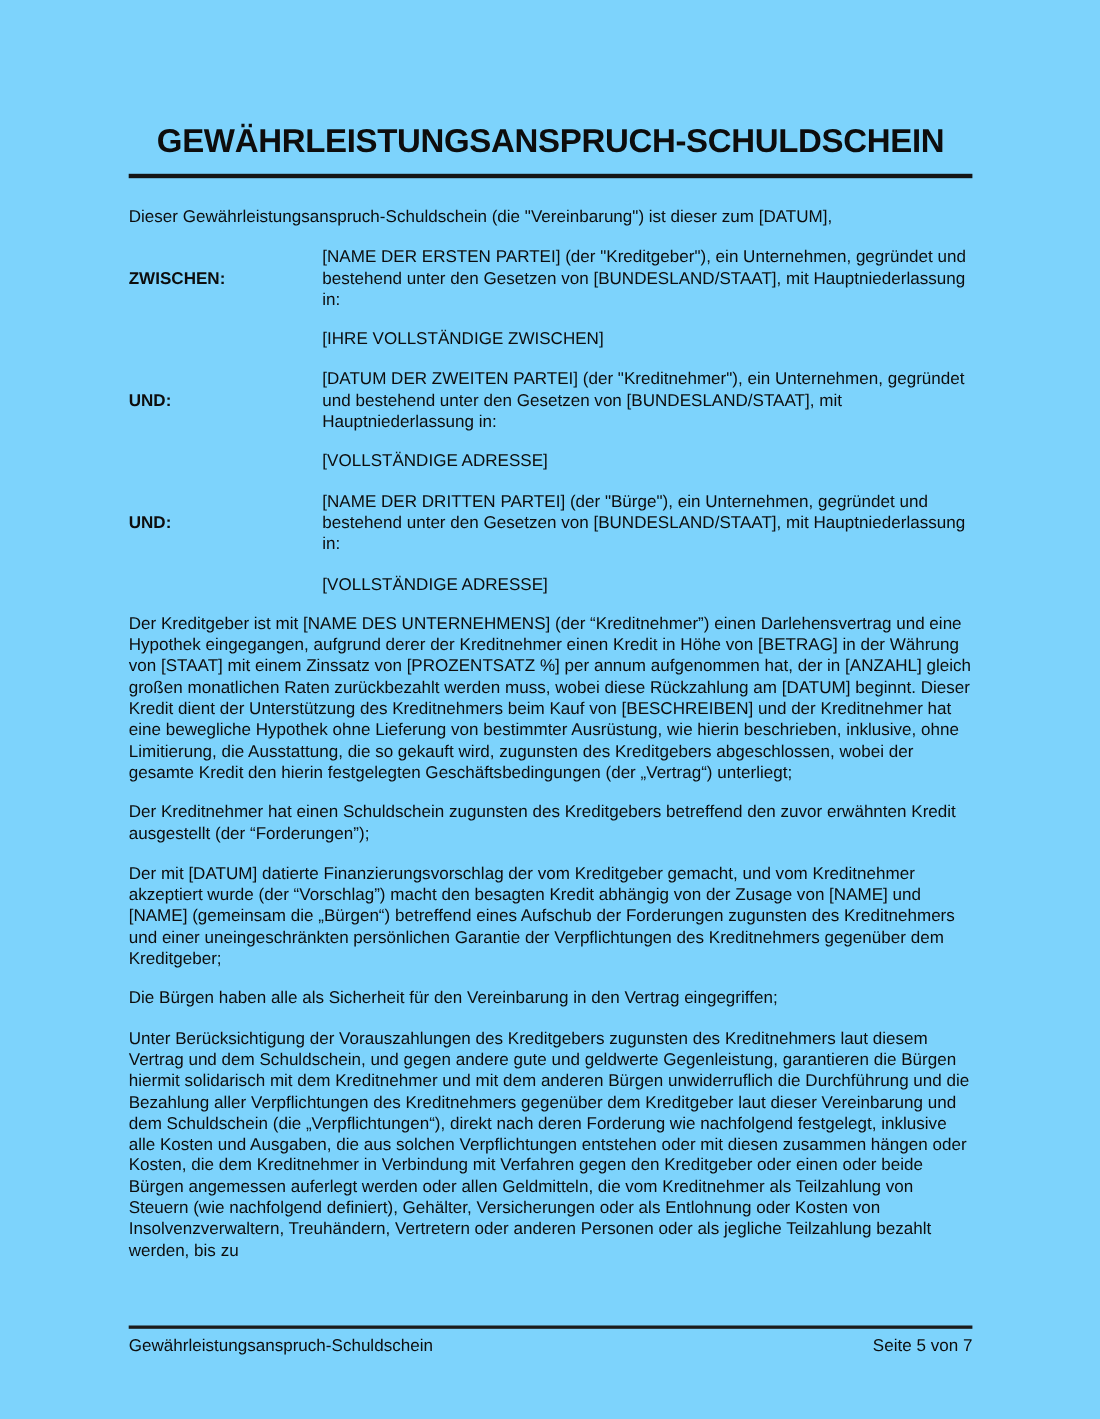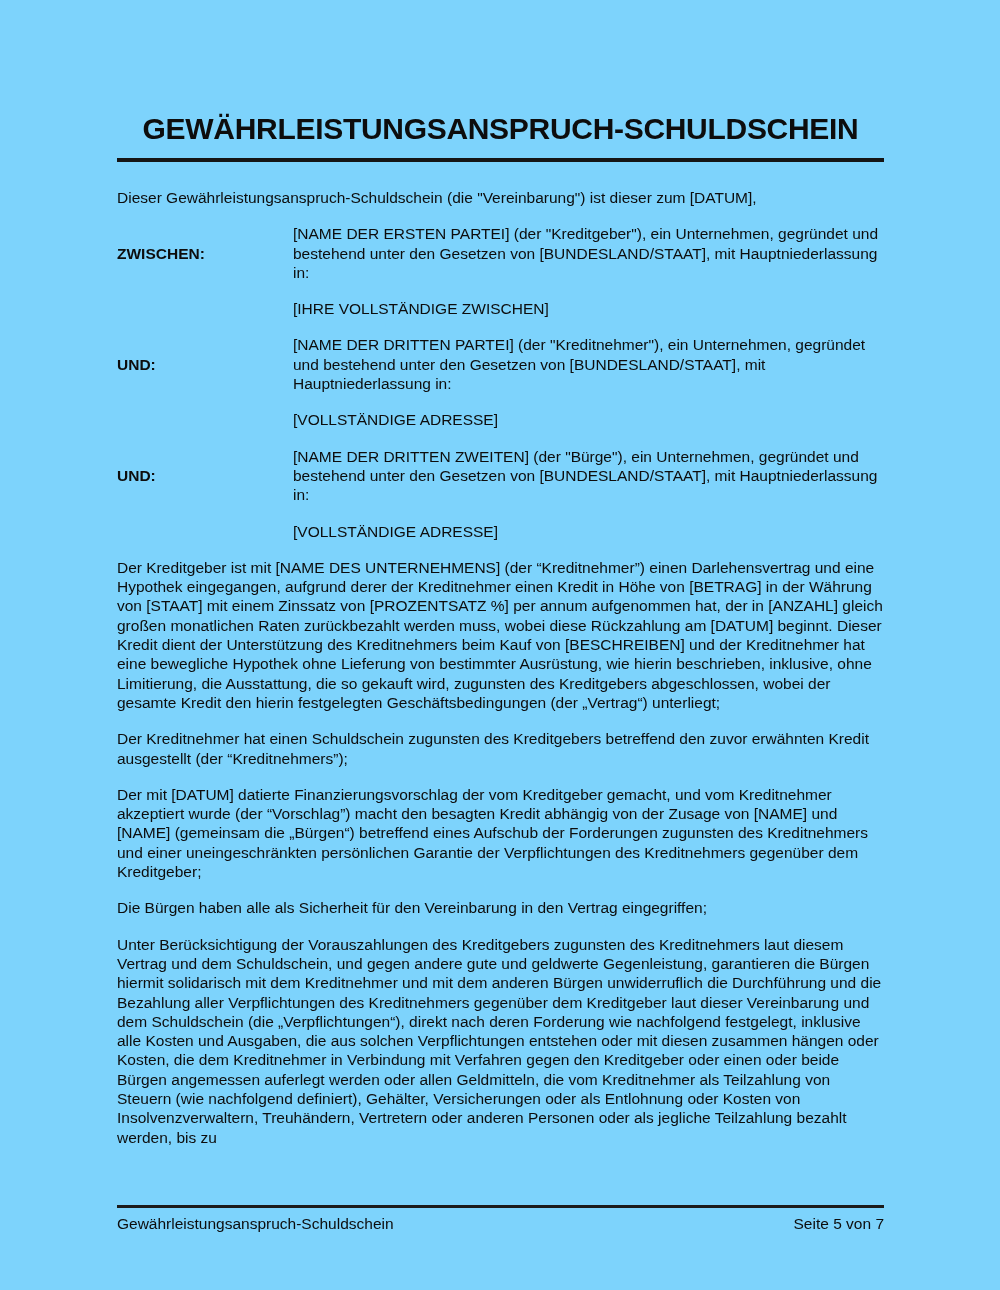--- a/index.html
+++ b/index.html
@@ -95,35 +95,35 @@
     <div class="party-row">
       <div class="party-label">ZWISCHEN:</div>
       <div class="party-text"><span class="party-name">[NAME DER ERSTEN PARTEI]</span><span> (der "Kreditgeber"), ein Unternehmen, gegründet und bestehend unter den Gesetzen von [BUNDESLAND/STAAT], mit Hauptniederlassung in:</span></div>
     </div>
     <div class="party-address">[IHRE VOLLSTÄNDIGE ZWISCHEN]</div>
   </div>
 
   <div class="party body-text">
     <div class="party-row">
       <div class="party-label">UND:</div>
-      <div class="party-text"><span class="party-name">[NAME DER DRITTEN PARTEI]</span><span> (der "Kreditnehmer"), ein Unternehmen, gegründet und bestehend unter den Gesetzen von [BUNDESLAND/STAAT], mit Hauptniederlassung in:</span></div>
+      <div class="party-text"><span class="party-name">[DATUM DER ZWEITEN PARTEI]</span><span> (der "Kreditnehmer"), ein Unternehmen, gegründet und bestehend unter den Gesetzen von [BUNDESLAND/STAAT], mit Hauptniederlassung in:</span></div>
     </div>
     <div class="party-address">[VOLLSTÄNDIGE ADRESSE]</div>
   </div>
 
   <div class="party body-text">
     <div class="party-row">
       <div class="party-label">UND:</div>
-      <div class="party-text"><span class="party-name">[NAME DER DRITTEN ZWEITEN]</span><span> (der "Bürge"), ein Unternehmen, gegründet und bestehend unter den Gesetzen von [BUNDESLAND/STAAT], mit Hauptniederlassung in:</span></div>
+      <div class="party-text"><span class="party-name">[NAME DER DRITTEN PARTEI]</span><span> (der "Bürge"), ein Unternehmen, gegründet und bestehend unter den Gesetzen von [BUNDESLAND/STAAT], mit Hauptniederlassung in:</span></div>
     </div>
     <div class="party-address">[VOLLSTÄNDIGE ADRESSE]</div>
   </div>
 
   <p class="body-text para">Der Kreditgeber ist mit [NAME DES UNTERNEHMENS] (der “Kreditnehmer”) einen Darlehensvertrag und eine Hypothek eingegangen, aufgrund derer der Kreditnehmer einen Kredit in Höhe von [BETRAG] in der Währung von [STAAT] mit einem Zinssatz von [PROZENTSATZ %] per annum aufgenommen hat, der in [ANZAHL] gleich großen monatlichen Raten zurückbezahlt werden muss, wobei diese Rückzahlung am [DATUM] beginnt. Dieser Kredit dient der Unterstützung des Kreditnehmers beim Kauf von [BESCHREIBEN] und der Kreditnehmer hat eine bewegliche Hypothek ohne Lieferung von bestimmter Ausrüstung, wie hierin beschrieben, inklusive, ohne Limitierung, die Ausstattung, die so gekauft wird, zugunsten des Kreditgebers abgeschlossen, wobei der gesamte Kredit den hierin festgelegten Geschäftsbedingungen (der „Vertrag“) unterliegt;</p>
-  <p class="body-text para">Der Kreditnehmer hat einen Schuldschein zugunsten des Kreditgebers betreffend den zuvor erwähnten Kredit ausgestellt (der “Kreditnehmers”);</p>
+  <p class="body-text para">Der Kreditnehmer hat einen Schuldschein zugunsten des Kreditgebers betreffend den zuvor erwähnten Kredit ausgestellt (der “Forderungen”);</p>
   <p class="body-text para">Der mit [DATUM] datierte Finanzierungsvorschlag der vom Kreditgeber gemacht, und vom Kreditnehmer akzeptiert wurde (der “Vorschlag”) macht den besagten Kredit abhängig von der Zusage von [NAME] und [NAME] (gemeinsam die „Bürgen“) betreffend eines Aufschub der Forderungen zugunsten des Kreditnehmers und einer uneingeschränkten persönlichen Garantie der Verpflichtungen des Kreditnehmers gegenüber dem Kreditgeber;</p>
   <p class="body-text para">Die Bürgen haben alle als Sicherheit für den Vereinbarung in den Vertrag eingegriffen;</p>
   <p class="body-text para">Unter Berücksichtigung der Vorauszahlungen des Kreditgebers zugunsten des Kreditnehmers laut diesem Vertrag und dem Schuldschein, und gegen andere gute und geldwerte Gegenleistung, garantieren die Bürgen hiermit solidarisch mit dem Kreditnehmer und mit dem anderen Bürgen unwiderruflich die Durchführung  und die Bezahlung aller Verpflichtungen des Kreditnehmers gegenüber dem Kreditgeber laut dieser Vereinbarung und dem Schuldschein (die „Verpflichtungen“), direkt nach deren Forderung wie nachfolgend festgelegt, inklusive alle Kosten und Ausgaben, die aus solchen Verpflichtungen entstehen oder mit diesen zusammen hängen oder Kosten, die dem Kreditnehmer in Verbindung mit Verfahren gegen den Kreditgeber oder einen oder beide Bürgen angemessen auferlegt werden oder allen Geldmitteln, die vom Kreditnehmer als Teilzahlung von Steuern (wie nachfolgend definiert), Gehälter, Versicherungen oder als Entlohnung oder Kosten von Insolvenzverwaltern, Treuhändern, Vertretern oder anderen Personen oder als jegliche Teilzahlung bezahlt werden, bis zu</p>
 
   <div class="footer">
     <div class="footer-rule"></div>
     <div class="footer-line">
       <span>Gewährleistungsanspruch-Schuldschein</span>
       <span>Seite 5 von 7</span>
     </div>

